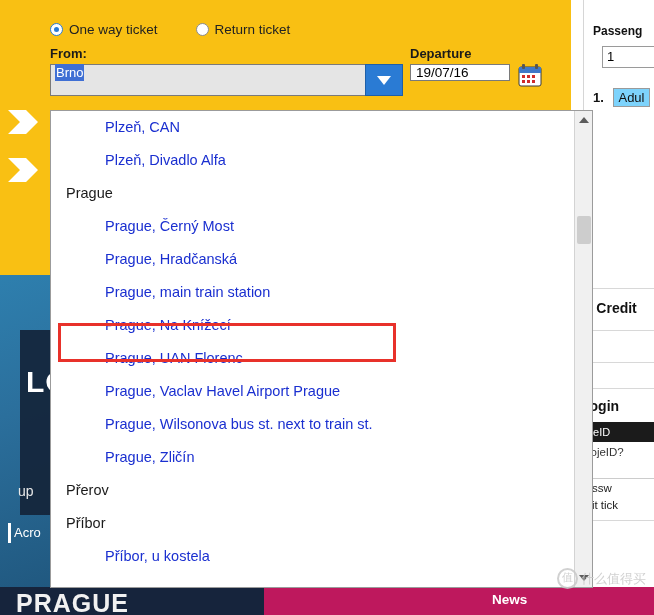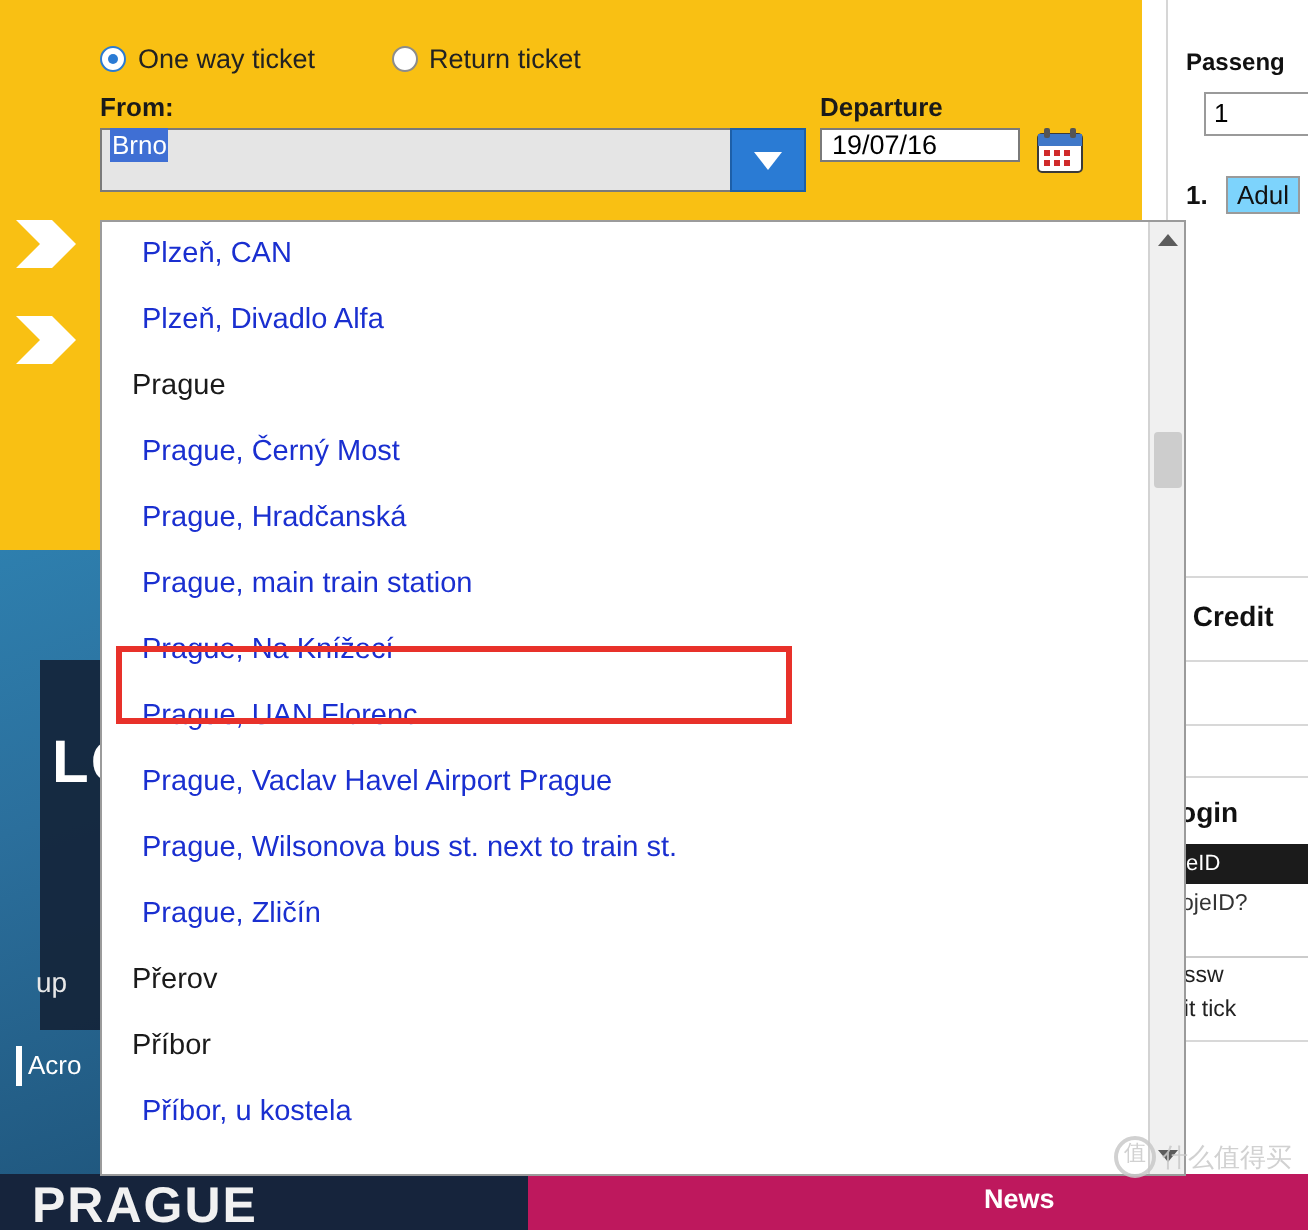--- a/index.html
+++ b/index.html
@@ -346,21 +346,21 @@
     line-height: 33px;
     font-size: 14.5px;
     white-space: nowrap;
   }
   .dd-group {
     color: #1a1a1a;
     padding-left: 15px;
   }
   .dd-city {
     color: #1a2fd0;
-    padding-left: 20px;
+    padding-left: 54px;
   }
   .dd-city.highlighted {
     
   }
   .annot-box {
     position: absolute;
     left: 7px;
     width: 338px;
     height: 39px;
     border: 3px solid #e8312a;

